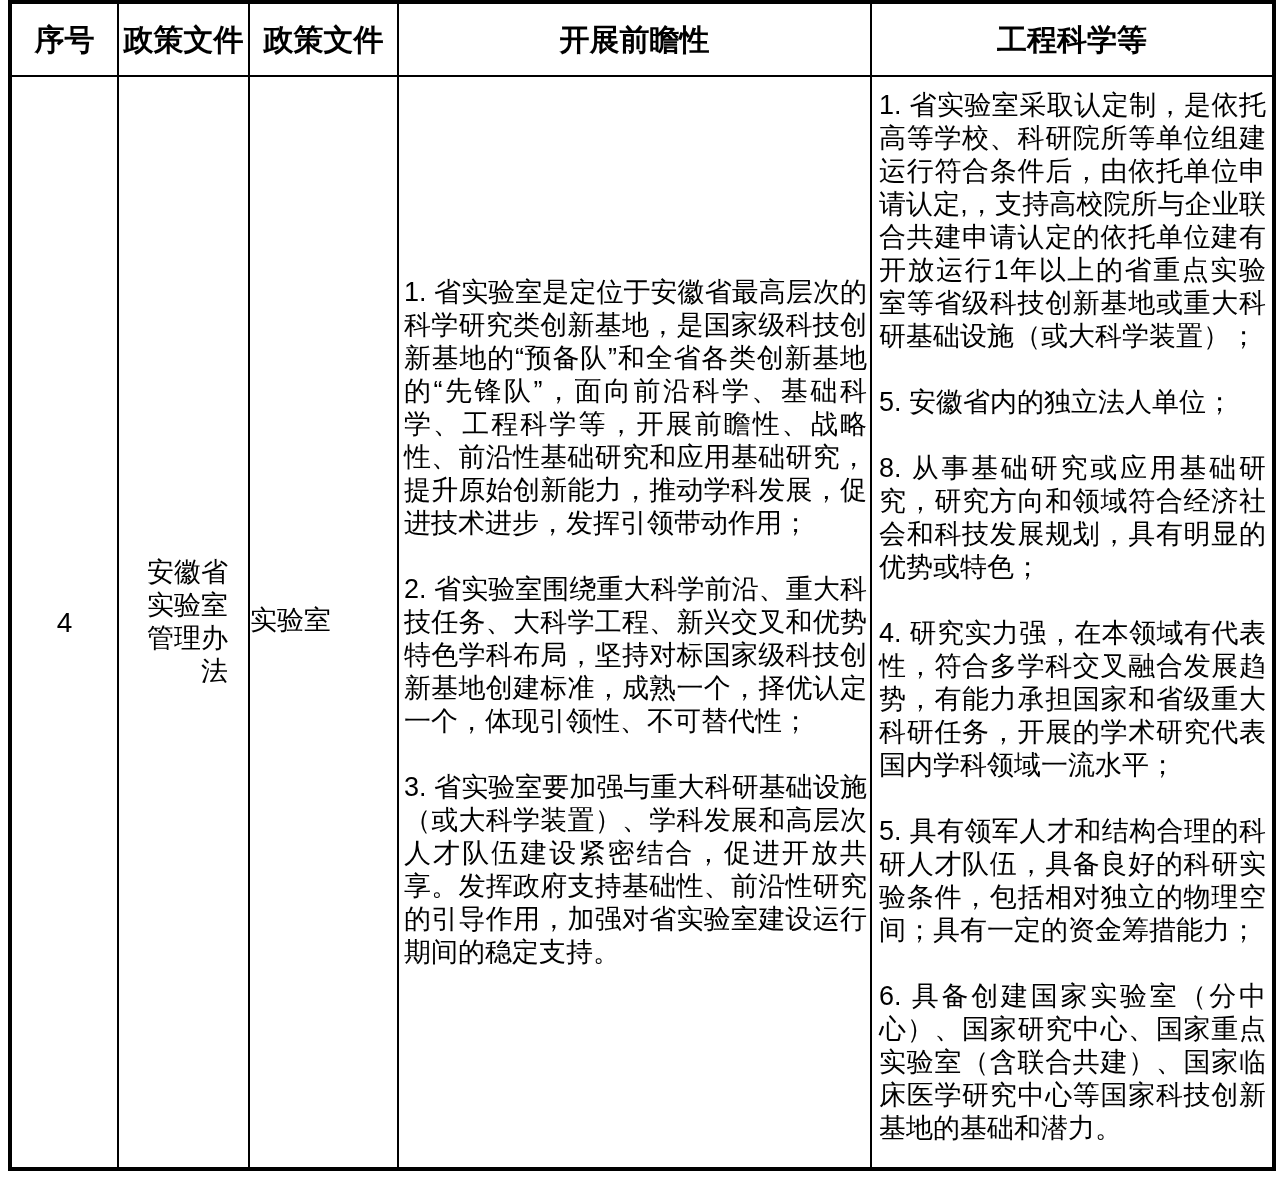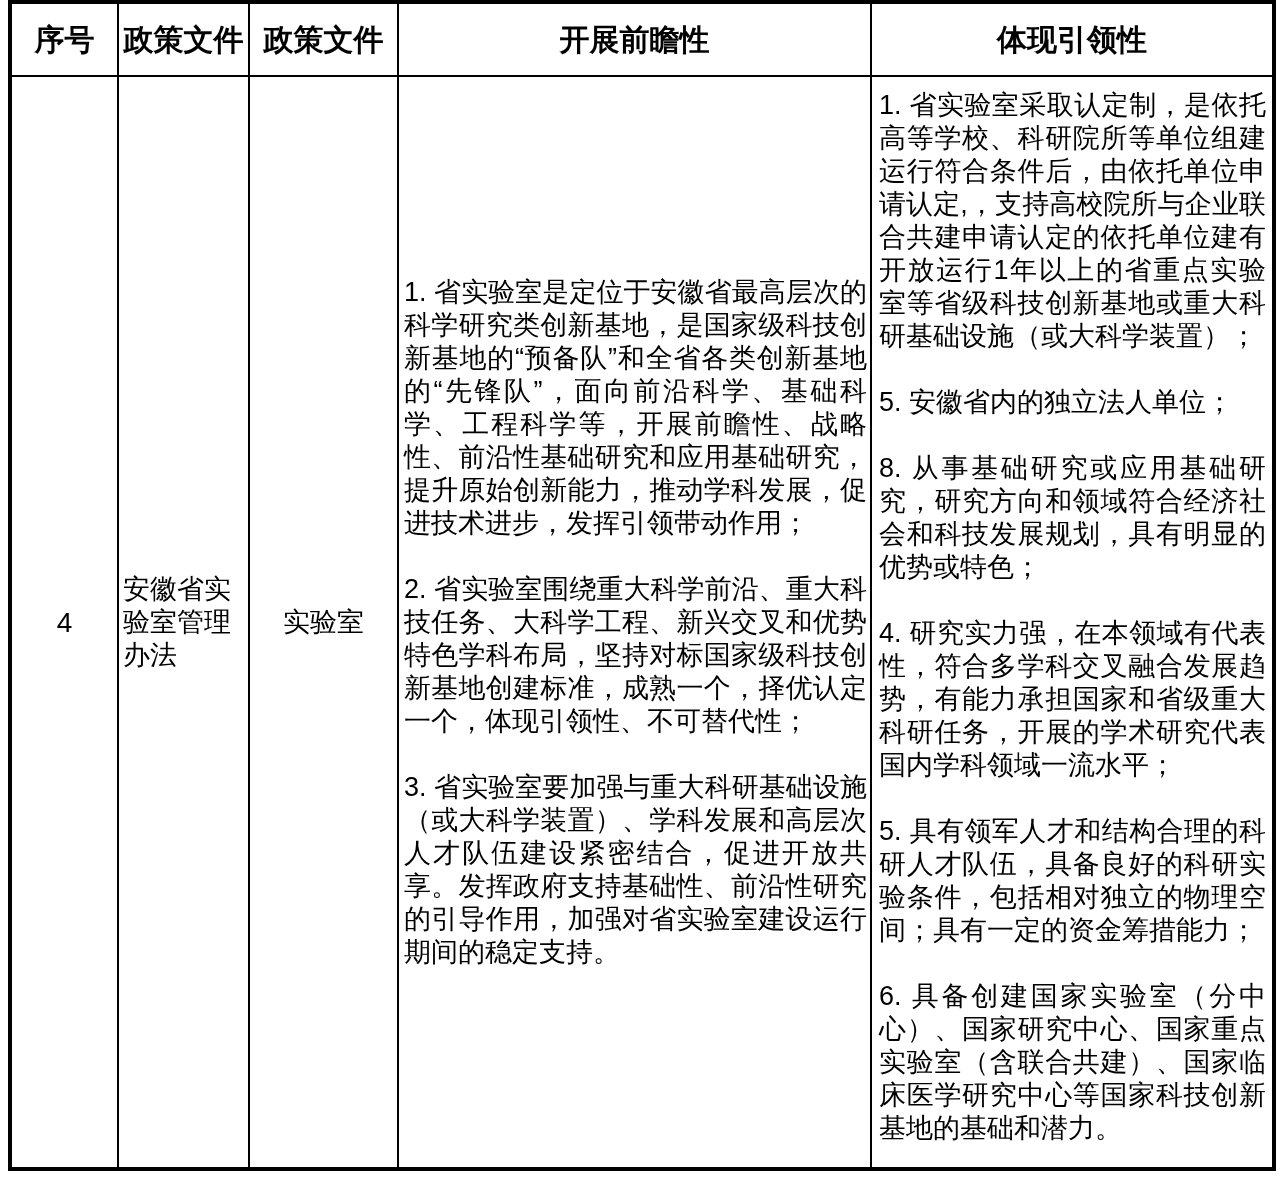--- a/index.html
+++ b/index.html
@@ -46,25 +46,26 @@
   .policy-table td {
     font-size: 27px;
     line-height: 33px;
     vertical-align: middle;
   }
   td.c-index {
     text-align: center;
     font-size: 28px;
   }
   td.c-policy {
-    text-align: left;
-    padding: 0 4px;
+    text-align: right;
+    padding: 0 20px;
   }
   td.c-cat {
-    text-align: center;
+    text-align: left;
+    font-family: Liberation Mono, monospace;
   }
   td.c-content {
     padding: 0 3px 0 5px;
     text-align: justify;
     text-justify: inter-ideograph;
     vertical-align: middle;
   }
   td.c-cond {
     height: 1078px;          
     vertical-align: top;
@@ -90,21 +91,21 @@
       <col style="width:149px">
       <col style="width:473px">
       <col style="width:403px">
     </colgroup>
     <thead>
       <tr>
         <th>序号</th>
         <th>政策文件</th>
         <th>政策文件</th>
         <th>开展前瞻性</th>
-        <th>体现引领性</th>
+        <th>工程科学等</th>
       </tr>
     </thead>
     <tbody>
       <tr>
         <td class="c-index">4</td>
         <td class="c-policy">安徽省实验室管理办法</td>
         <td class="c-cat">实验室</td>
         <td class="c-content">
           <div class="paras">
               <p class="para">1. 省实验室是定位于安徽省最高层次的科学研究类创新基地，是国家级科技创新基地的“预备队”和全省各类创新基地的“先锋队”，面向前沿科学、基础科学、工程科学等，开展前瞻性、战略性、前沿性基础研究和应用基础研究，提升原始创新能力，推动学科发展，促进技术进步，发挥引领带动作用；</p>

